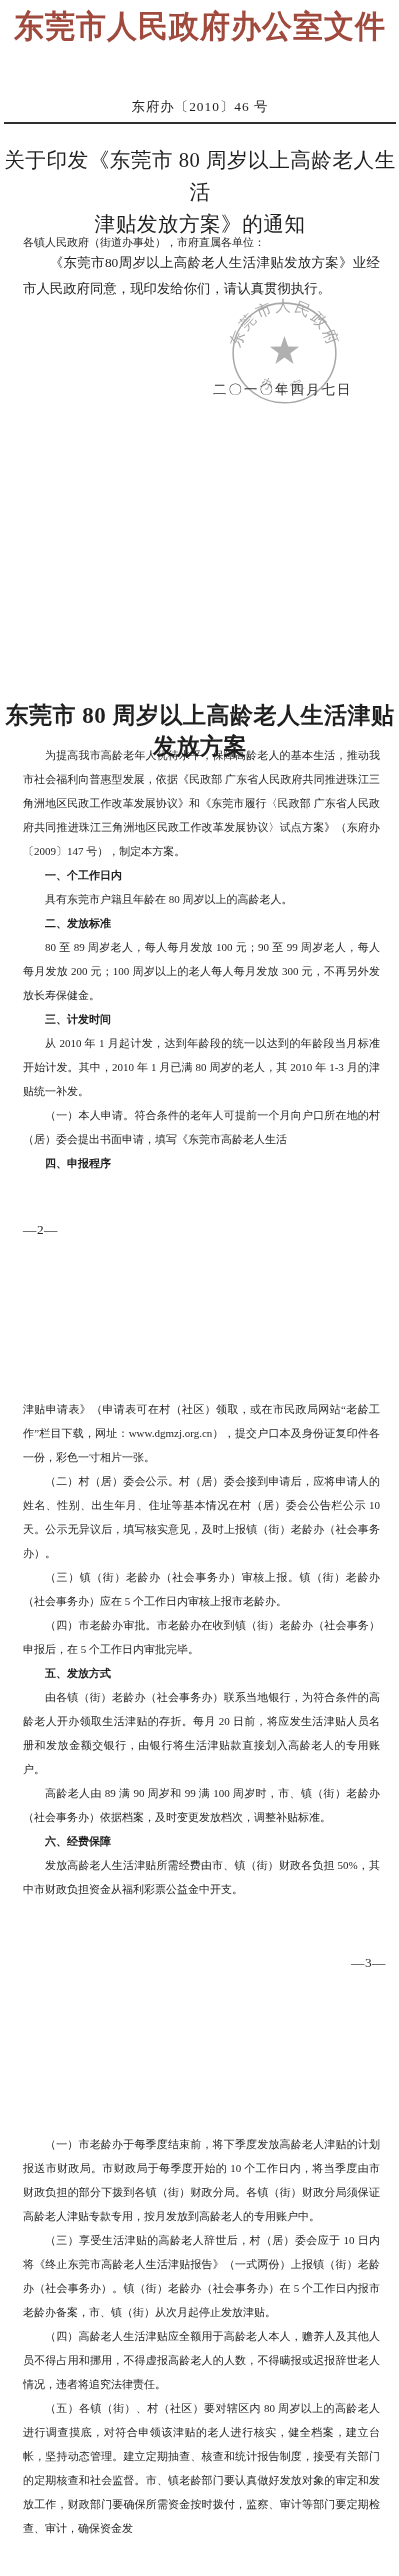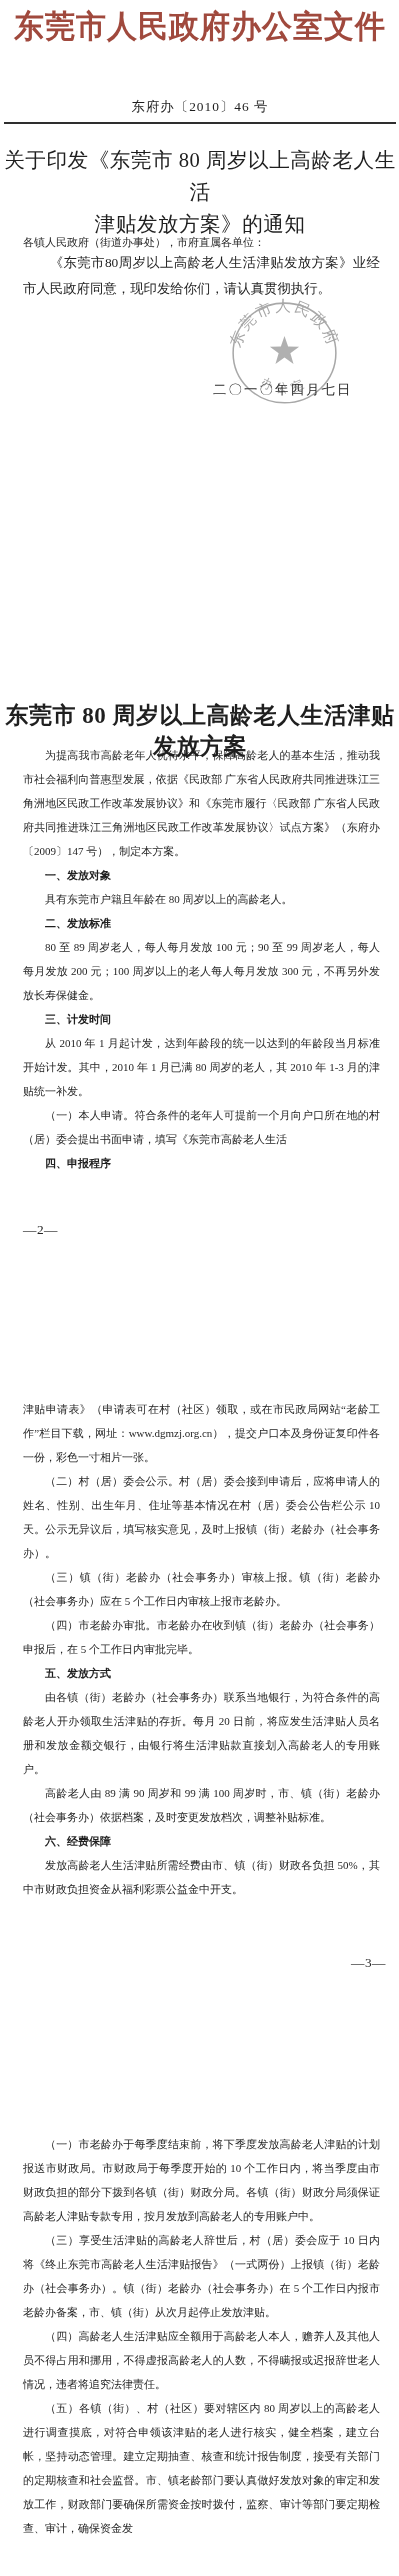--- a/index.html
+++ b/index.html
@@ -68,21 +68,21 @@
       <textPath href="#sealBottomArc" startOffset="50%" text-anchor="middle">办公室</textPath>
     </text>
   </svg>
 
   <div class="abs issue-date">二〇一〇年四月七日</div>
 
   <div class="abs plan-title">东莞市 80 周岁以上高龄老人生活津贴发放方案</div>
 
   <div id="page2-body" class="abs flow">
       <p class="para indent">为提高我市高龄老年人优待水平，保障高龄老人的基本生活，推动我市社会福利向普惠型发展，依据《民政部 广东省人民政府共同推进珠江三角洲地区民政工作改革发展协议》和《东莞市履行〈民政部 广东省人民政府共同推进珠江三角洲地区民政工作改革发展协议〉试点方案》（东府办〔2009〕147 号），制定本方案。</p>
-      <p class="para heading">一、发放对象</p>
+      <p class="para heading">一、个工作日内</p>
       <p class="para indent">具有东莞市户籍且年龄在 80 周岁以上的高龄老人。</p>
       <p class="para heading">二、发放标准</p>
       <p class="para indent">80 至 89 周岁老人，每人每月发放 100 元；90 至 99 周岁老人，每人每月发放 200 元；100 周岁以上的老人每人每月发放 300 元，不再另外发放长寿保健金。</p>
       <p class="para heading">三、计发时间</p>
       <p class="para indent">从 2010 年 1 月起计发，达到年龄段的统一以达到的年龄段当月标准开始计发。其中，2010 年 1 月已满 80 周岁的老人，其 2010 年 1-3 月的津贴统一补发。</p>
       <p class="para indent">（一）本人申请。符合条件的老年人可提前一个月向户口所在地的村（居）委会提出书面申请，填写《东莞市高龄老人生活</p>
       <p class="para heading">四、申报程序</p>
     </div>
 
   <div id="page2-no" class="abs page-no">—2—</div>

